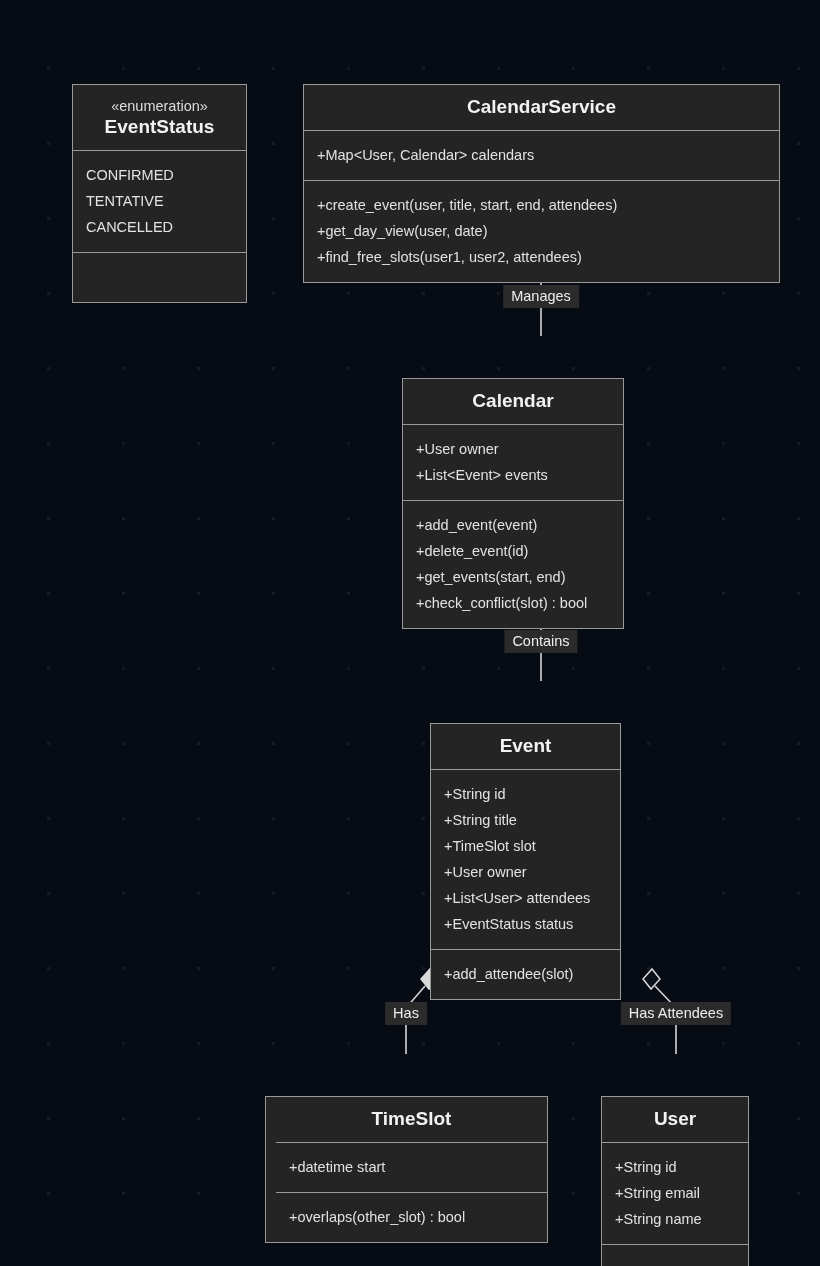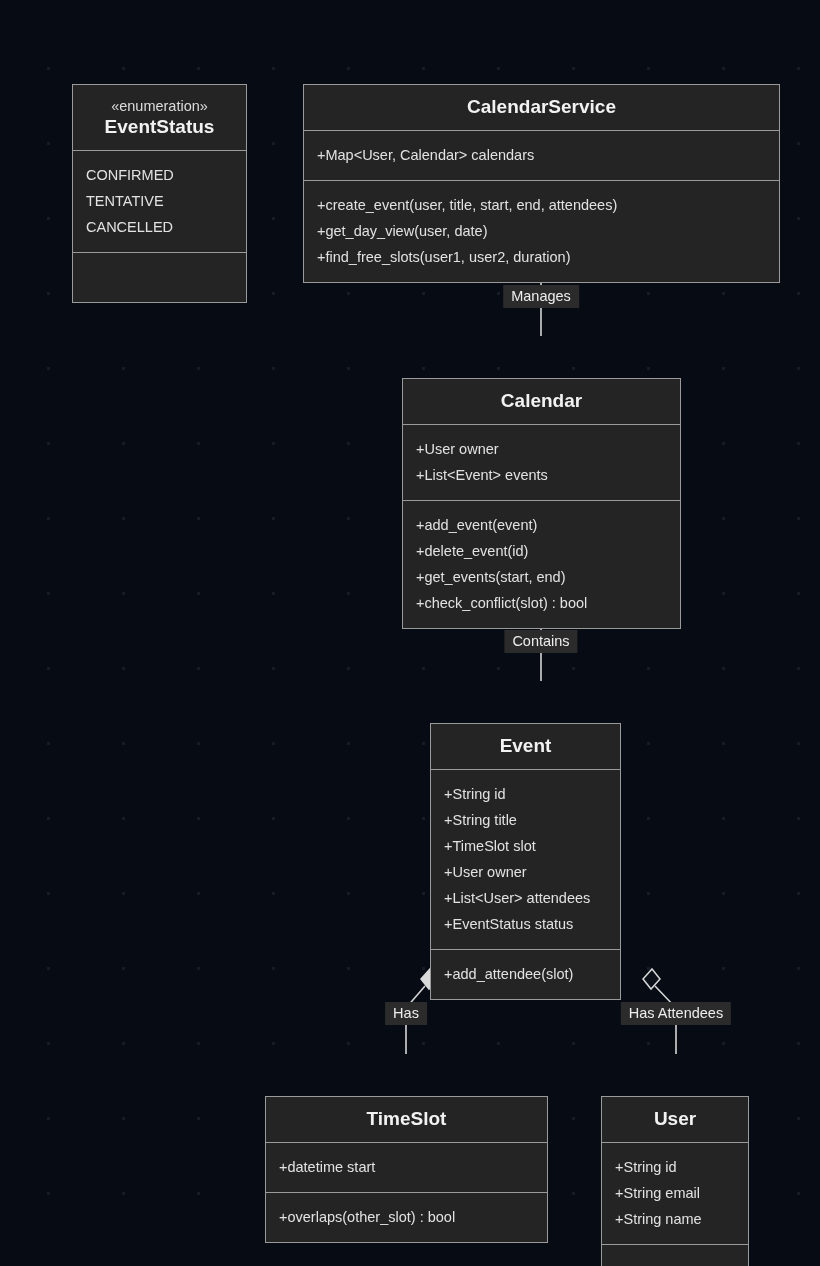--- a/index.html
+++ b/index.html
@@ -155,25 +155,25 @@
   <div class="uml-box" style="left:303px; top:42px; width:477px;">
     <div class="compartment c-title">
       <span class="cname">CalendarService</span>
     </div>
     <div class="compartment c-body">
       <div class="row">+Map&lt;User, Calendar&gt; calendars</div>
     </div>
     <div class="compartment c-body">
       <div class="row">+create_event(user, title, start, end, attendees)</div>
       <div class="row">+get_day_view(user, date)</div>
-      <div class="row">+find_free_slots(user1, user2, duration)</div>
-    </div>
-  </div>
-
-  <div class="uml-box" style="left:402px; top:336px; width:279px;">
+      <div class="row">+find_free_slots(user1, user2, attendees)</div>
+    </div>
+  </div>
+
+  <div class="uml-box" style="left:402px; top:336px; width:222px;">
     <div class="compartment c-title">
       <span class="cname">Calendar</span>
     </div>
     <div class="compartment c-body">
       <div class="row">+User owner</div>
       <div class="row">+List&lt;Event&gt; events</div>
     </div>
     <div class="compartment c-body">
       <div class="row">+add_event(event)</div>
       <div class="row">+delete_event(id)</div>
@@ -192,21 +192,21 @@
       <div class="row">+TimeSlot slot</div>
       <div class="row">+User owner</div>
       <div class="row">+List&lt;User&gt; attendees</div>
       <div class="row">+EventStatus status</div>
     </div>
     <div class="compartment c-body">
       <div class="row">+add_attendee(slot)</div>
     </div>
   </div>
 
-  <div class="uml-box" style="left:265px; top:1054px; width:283px;">
+  <div class="uml-box" style="left:265px; top:1054px; width:283px;padding-left:10px;">
     <div class="compartment c-title">
       <span class="cname">TimeSlot</span>
     </div>
     <div class="compartment c-body">
       <div class="row">+datetime start</div>
     </div>
     <div class="compartment c-body">
       <div class="row">+overlaps(other_slot) : bool</div>
     </div>
   </div>

